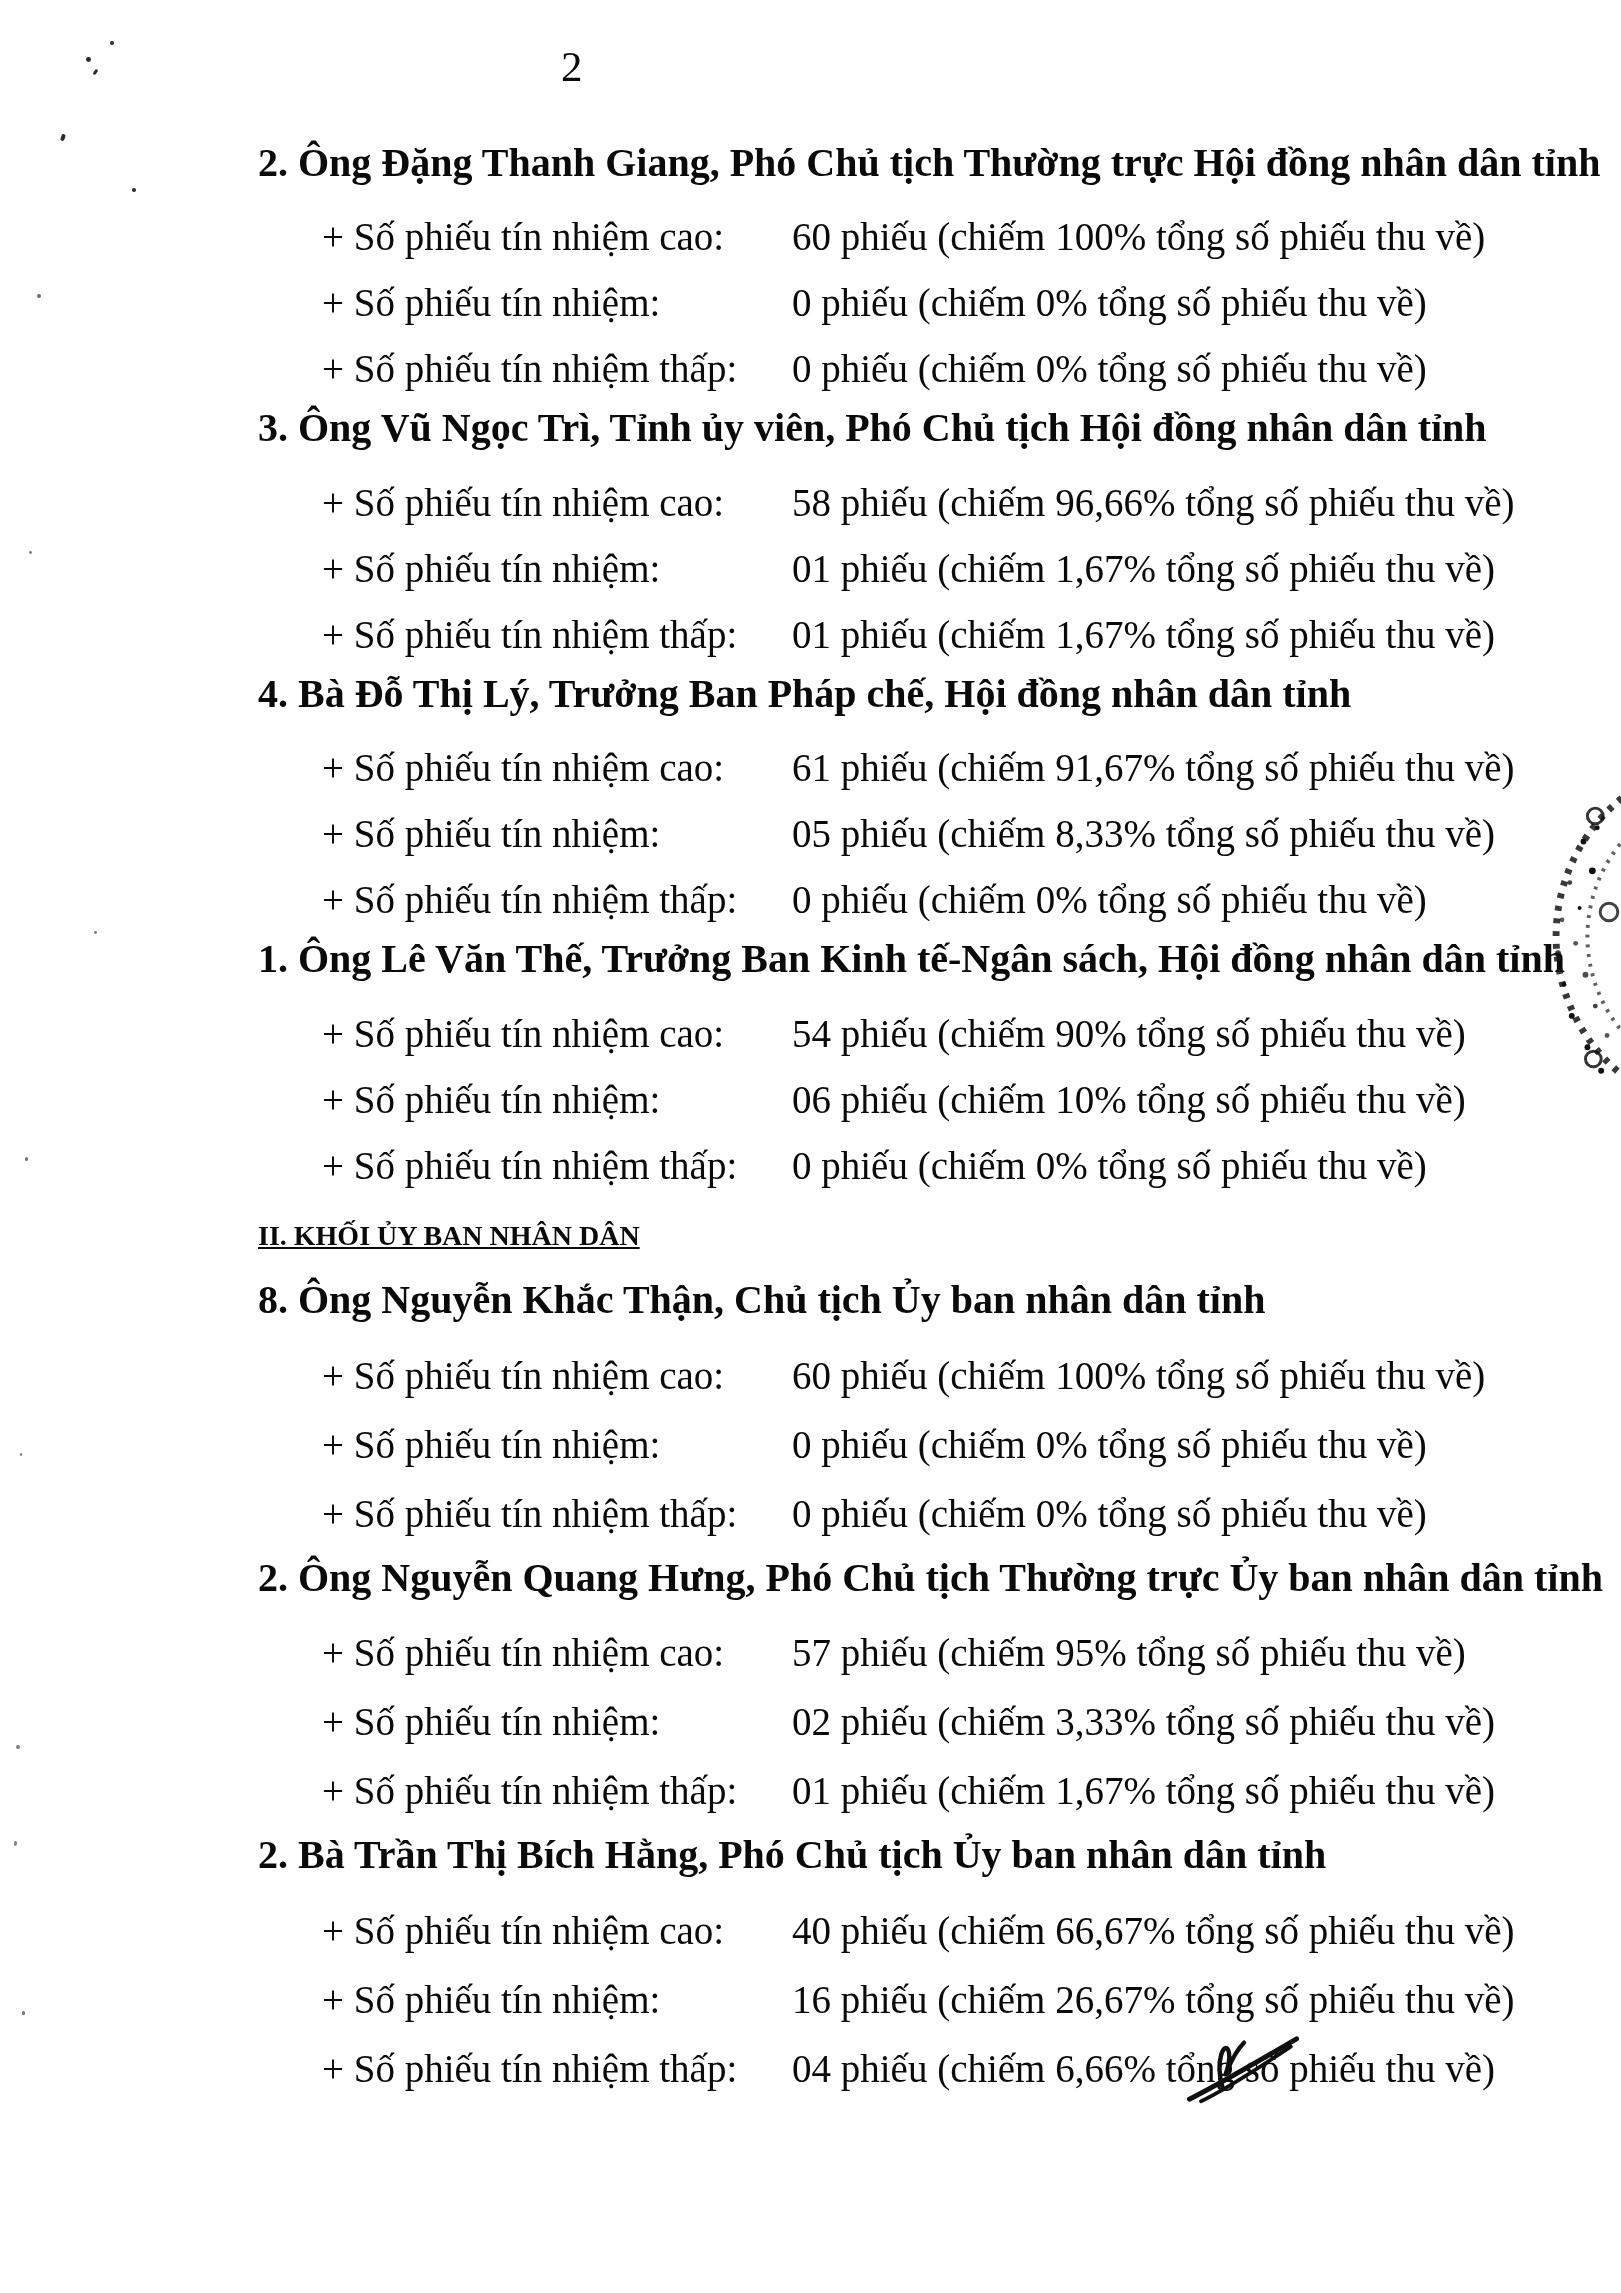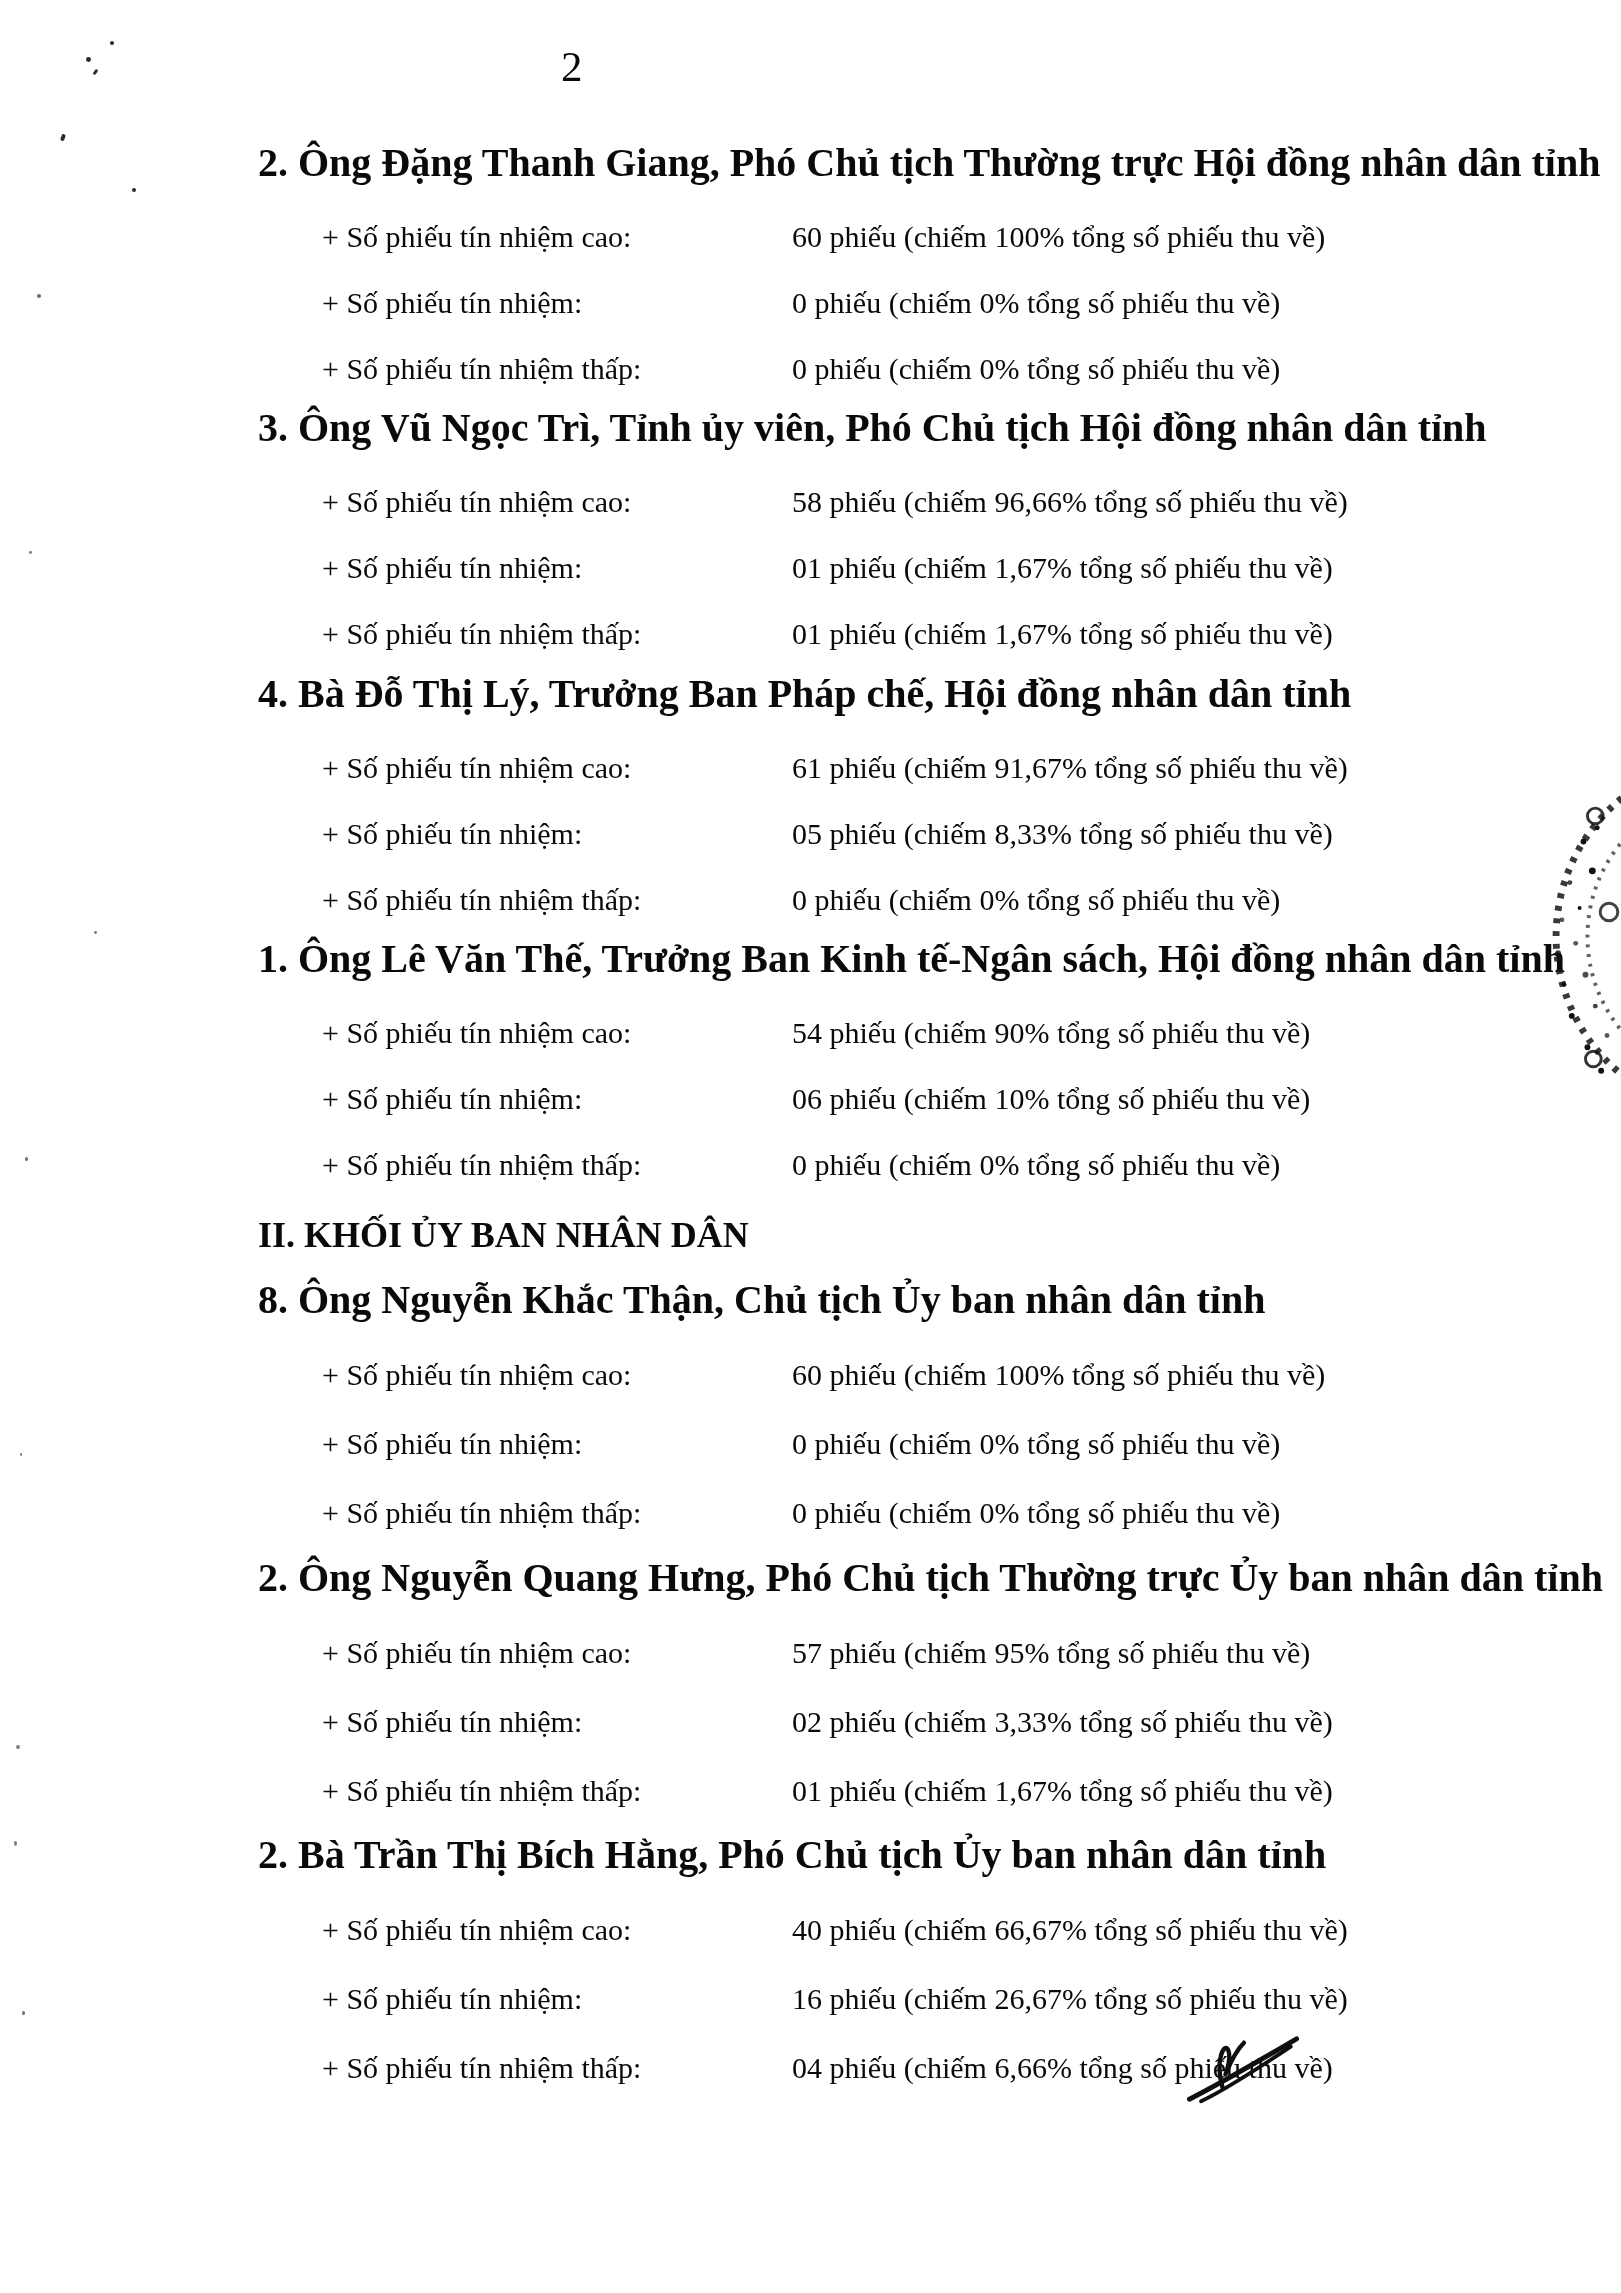--- a/index.html
+++ b/index.html
@@ -15,27 +15,27 @@
     position:absolute; top:45px; left:561px;
     font-size:43px; line-height:43px;
   }
   .content { position:absolute; top:139px; left:8px; right:0; }
   .ohead {
     margin:0 0 17.6px 0; padding-left:250px;
     font-size:40px; line-height:47px; font-weight:700;
   }
   .shead {
     margin:13.7px 0 17.6px 0; padding-left:250px;
-    font-size:36px; line-height:47px; font-weight:700;
+    font-size:28px; line-height:47px; font-weight:700;text-decoration:underline;
   }
   .block { margin-bottom:2.9px; }
   .vrow {
     display:flex; align-items:center;
     height:66px; padding-left:314px;
-    font-size:30px; white-space:nowrap;
+    font-size:39px; white-space:nowrap;
   }
   .vlab { flex:0 0 auto; width:470px; }
   .vval { flex:0 0 auto; }
   .group2 .vrow { height:69px; }
   .group2 .block { margin-bottom:5.9px; }
 
   .speck { position:absolute; background:#2b2b2b; border-radius:50%; }
   .stamp {
     position:absolute; top:765px; right:0;
     width:122px; height:343px; pointer-events:none;

